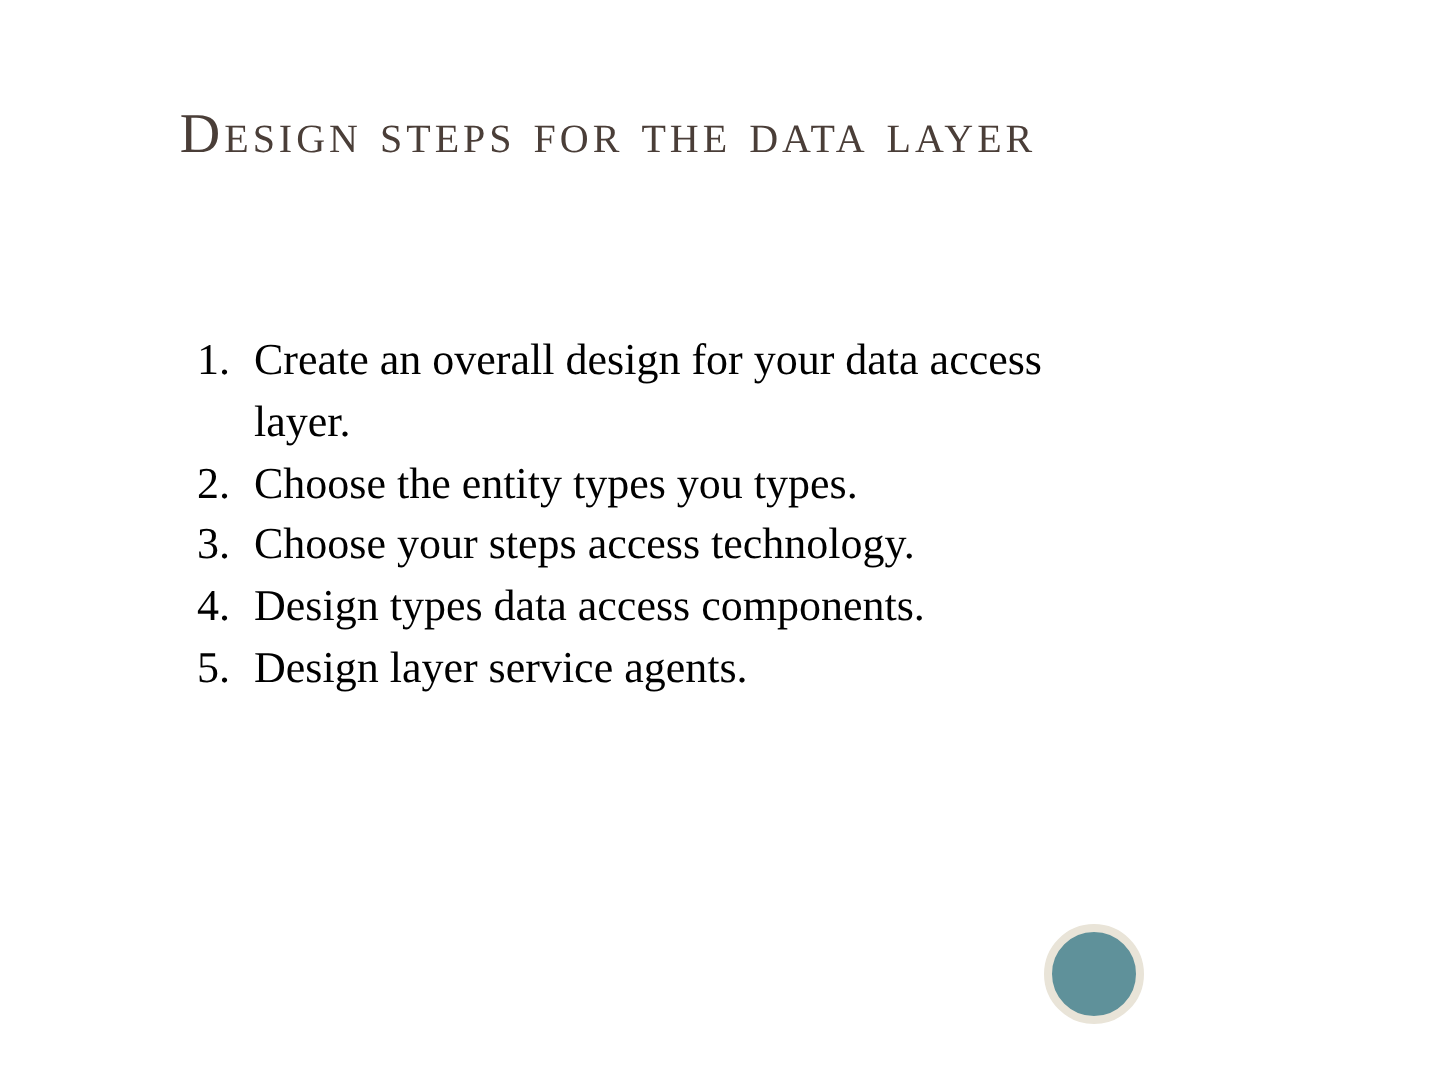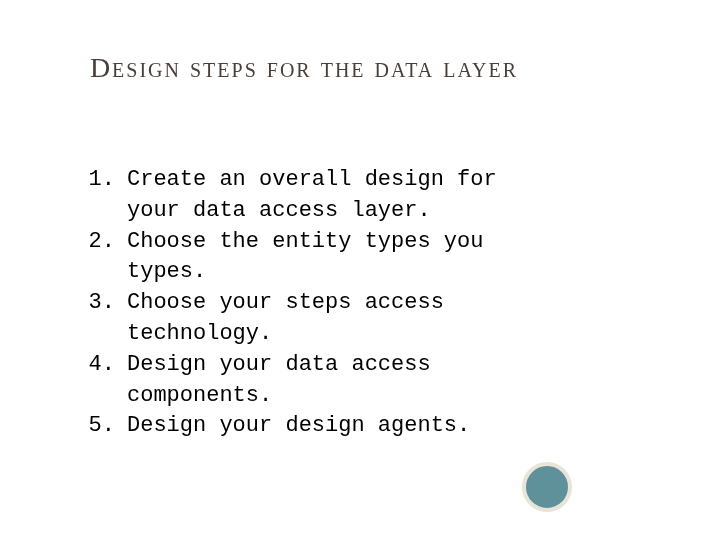--- a/index.html
+++ b/index.html
@@ -30,21 +30,20 @@
     letter-spacing: 2px;
     color: #4a3e38;
     font-variant: small-caps;
     font-weight: 400;
   }
   .content {
     position: absolute;
     top: 165px;
     left: 85px;
     right: 64px;
-    font-family: Liberation Mono, monospace;
   }
   .list {
     list-style: none;
     margin: 0;
     padding: 0;
     counter-reset: step;
   }
   .list li {
     counter-increment: step;
     font-size: 22px;
@@ -77,19 +76,19 @@
 
 <div class="slide">
 
   <div class="title">Design steps for the data layer</div>
 
   <div class="content">
     <ol class="list">
       <li>Create an overall design for your data access layer.</li>
       <li>Choose the entity types you types.</li>
       <li>Choose your steps access technology.</li>
-      <li>Design your data access components.</li>
-      <li>Design your design agents.</li>
+      <li>Design types data access components.</li>
+      <li>Design layer service agents.</li>
     </ol>
   </div>
 
   <div class="corner-circle"></div>
 </div>
 
 </body></html>

